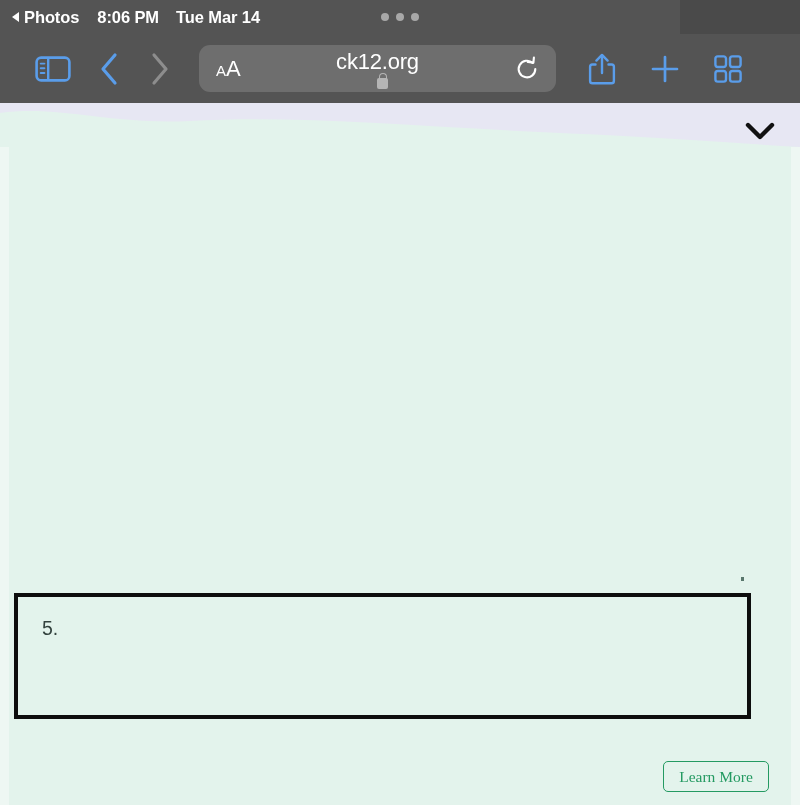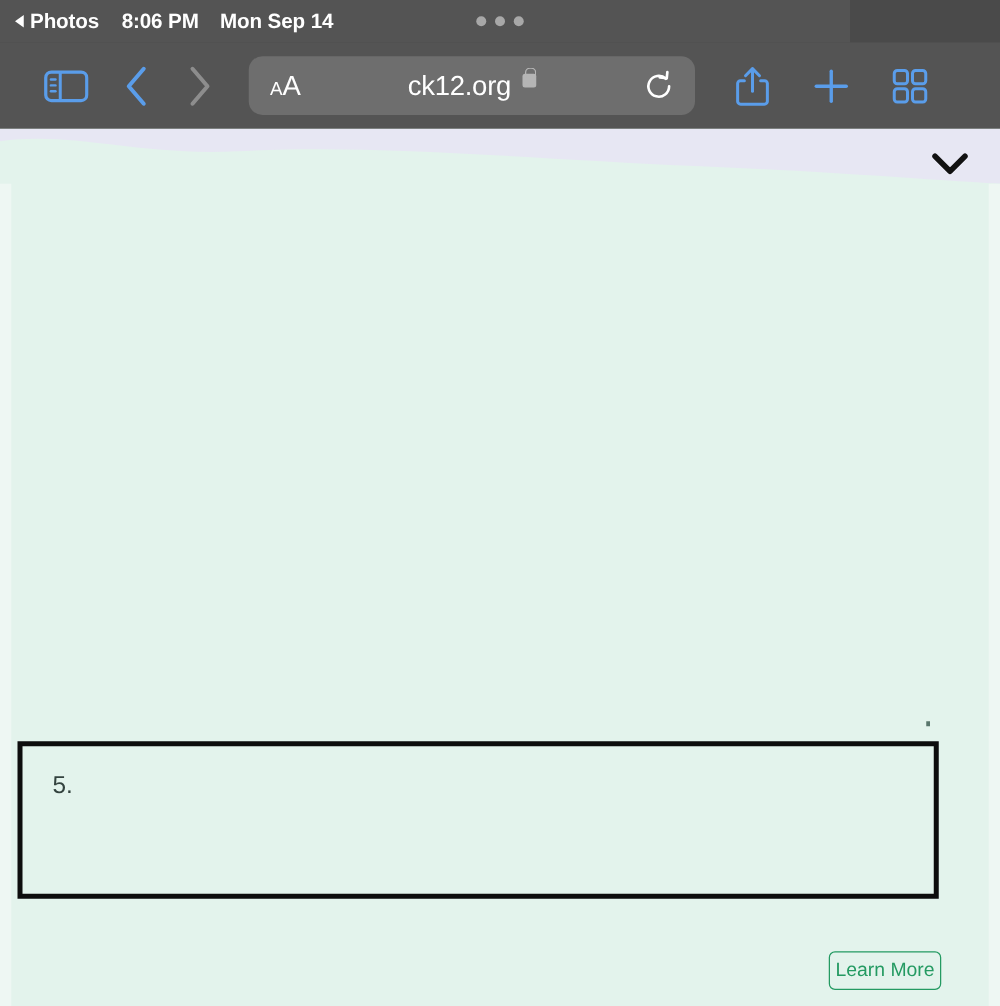--- a/index.html
+++ b/index.html
@@ -121,23 +121,24 @@
     cursor: pointer;
     background: none; border: none;
     font-family: "Liberation Sans", sans-serif;
   }
   .aa-btn .sm { font-size: 15px; }
   .aa-btn .lg { font-size: 22px; }
   .url-center {
     position: absolute;
     left: 0; right: 0;
     display: flex;
-    align-items: flex-start;
+    align-items: center;
     justify-content: center;
     pointer-events: none;
+    flex-direction: column;
   }
   .url-text {
     color: #ffffff;
     font-size: 22px;
     letter-spacing: -0.2px;
   }
   .lock-icon {
     position: relative;
     width: 11px; height: 11px;
     background: #b5b5b5;
@@ -251,46 +252,46 @@
     color: #5cb4da;
     text-decoration: none;
     cursor: pointer;
   }
 
   
   .learn-more {
     position: absolute;
     left: 663px;
     top: 761px;
-    width: 90px;
+    width: 106px;
     height: 31px;
     border: 1.6px solid #249a62;
     border-radius: 5px;
     background: transparent;
     color: #249a62;
     font-size: 15.5px;
-    font-family: Liberation Sans, sans-serif;
+    font-family: Liberation Serif, serif;
     cursor: pointer;
     display: flex;
     align-items: center;
     justify-content: center;
   }
 </style>
 </head>
 <body>
 
 <div class="screen">
 
   <div class="status-bar">
     <div class="status-back">
       <span class="tri"></span>
       <span>Photos</span>
     </div>
     <div class="status-time">8:06 PM</div>
-    <div class="status-date">Mon Sep 14</div>
+    <div class="status-date">Tue Mar 14</div>
     <div class="multitask-dots">
       <i></i>
       <i></i>
       <i></i>
     </div>
   </div>
 
   <div class="toolbar">
 
     <button class="tb-btn tb-sidebar">

